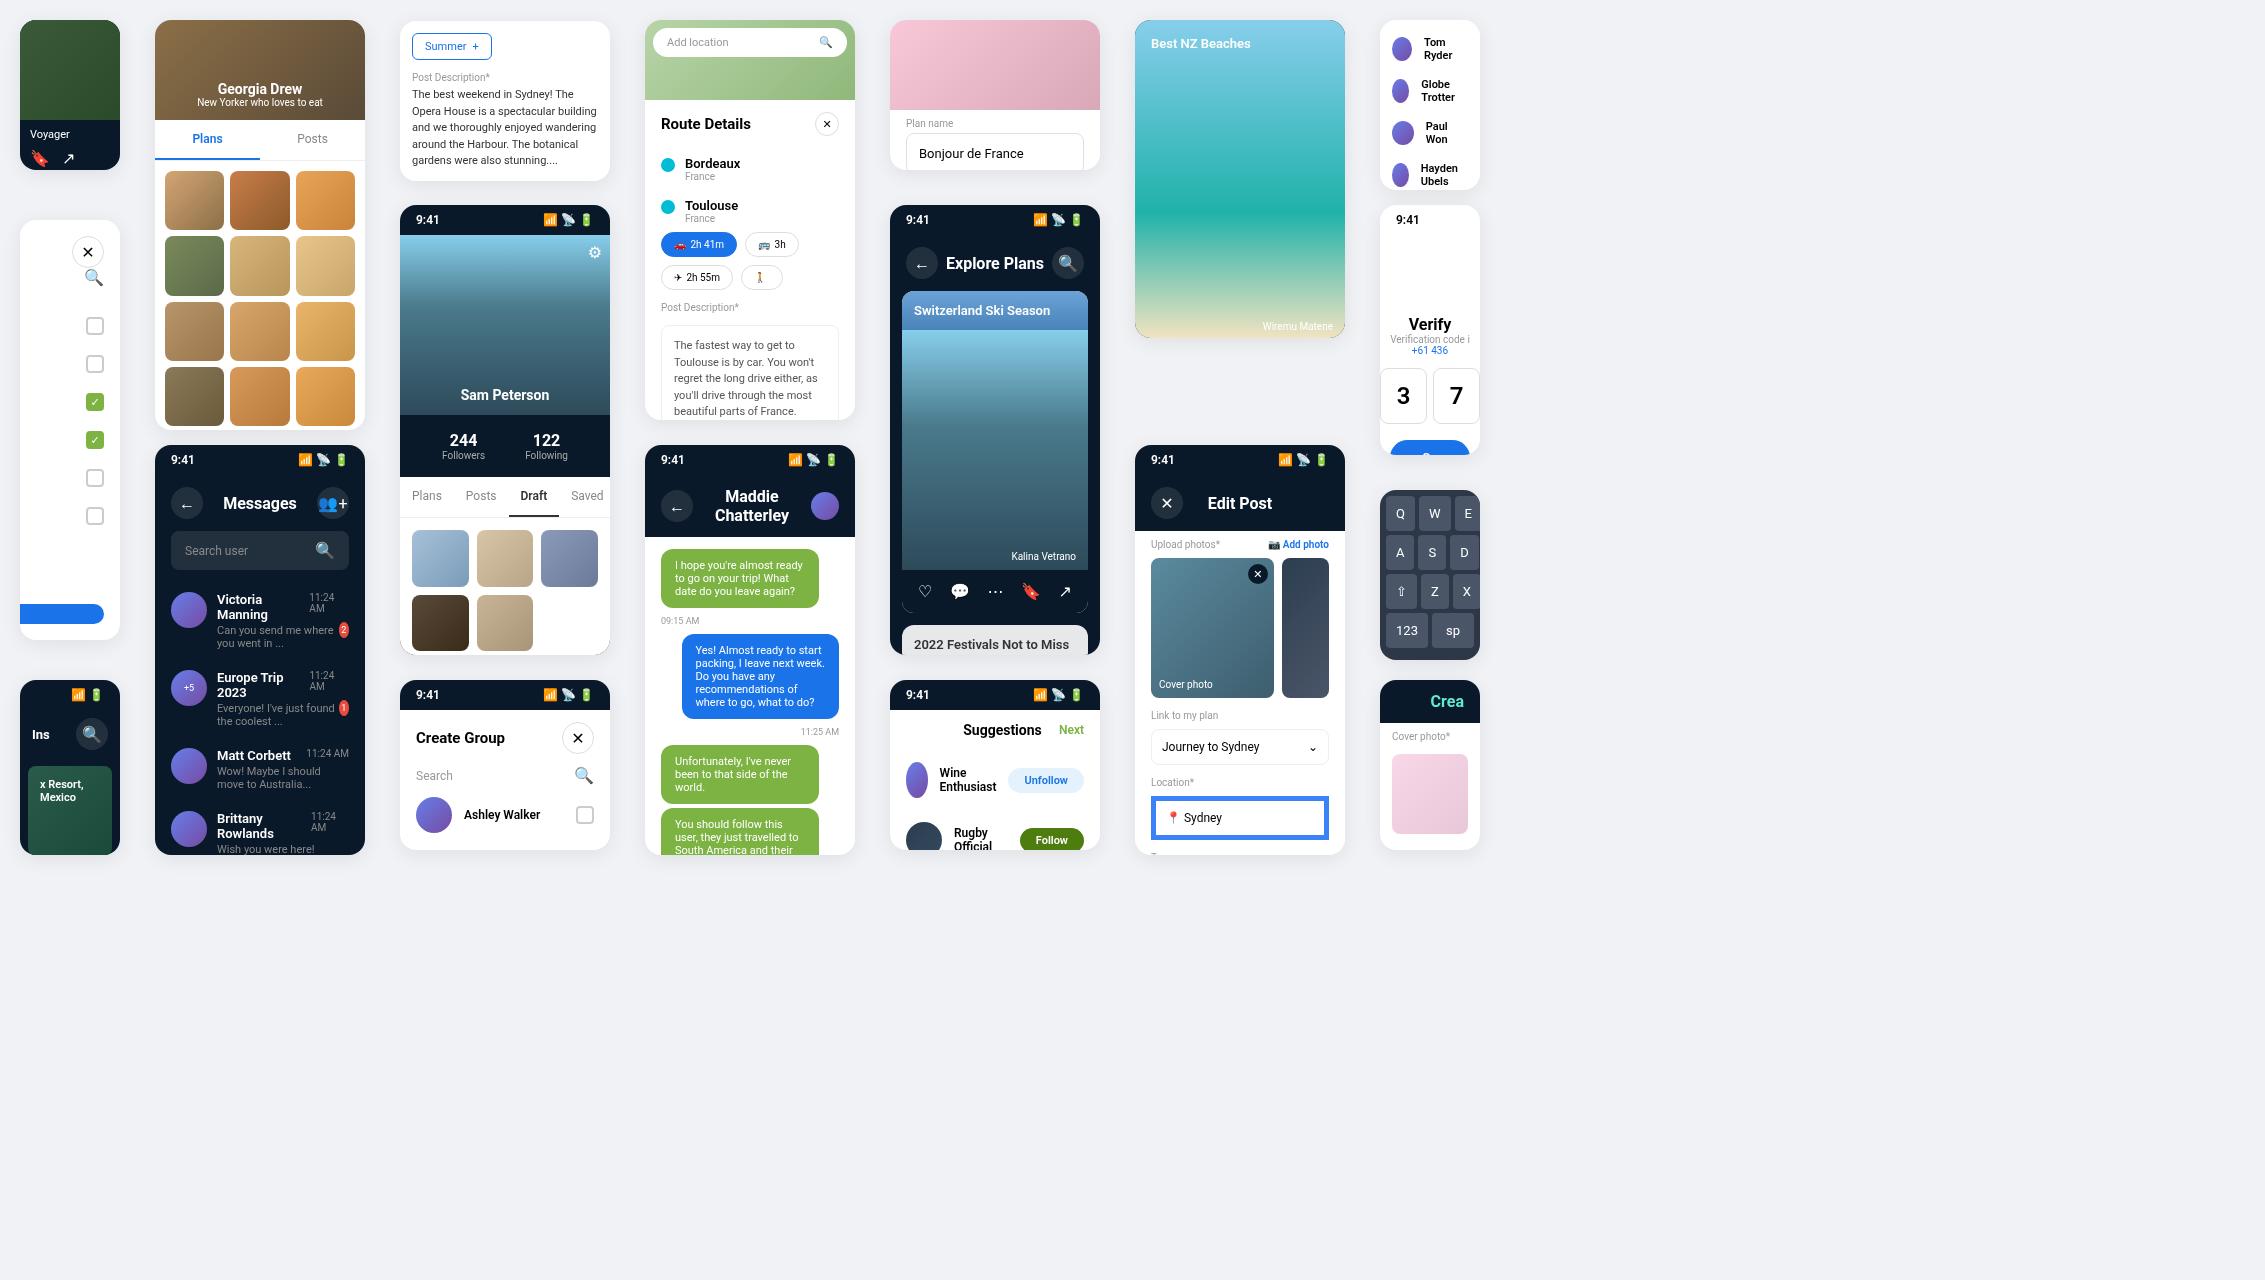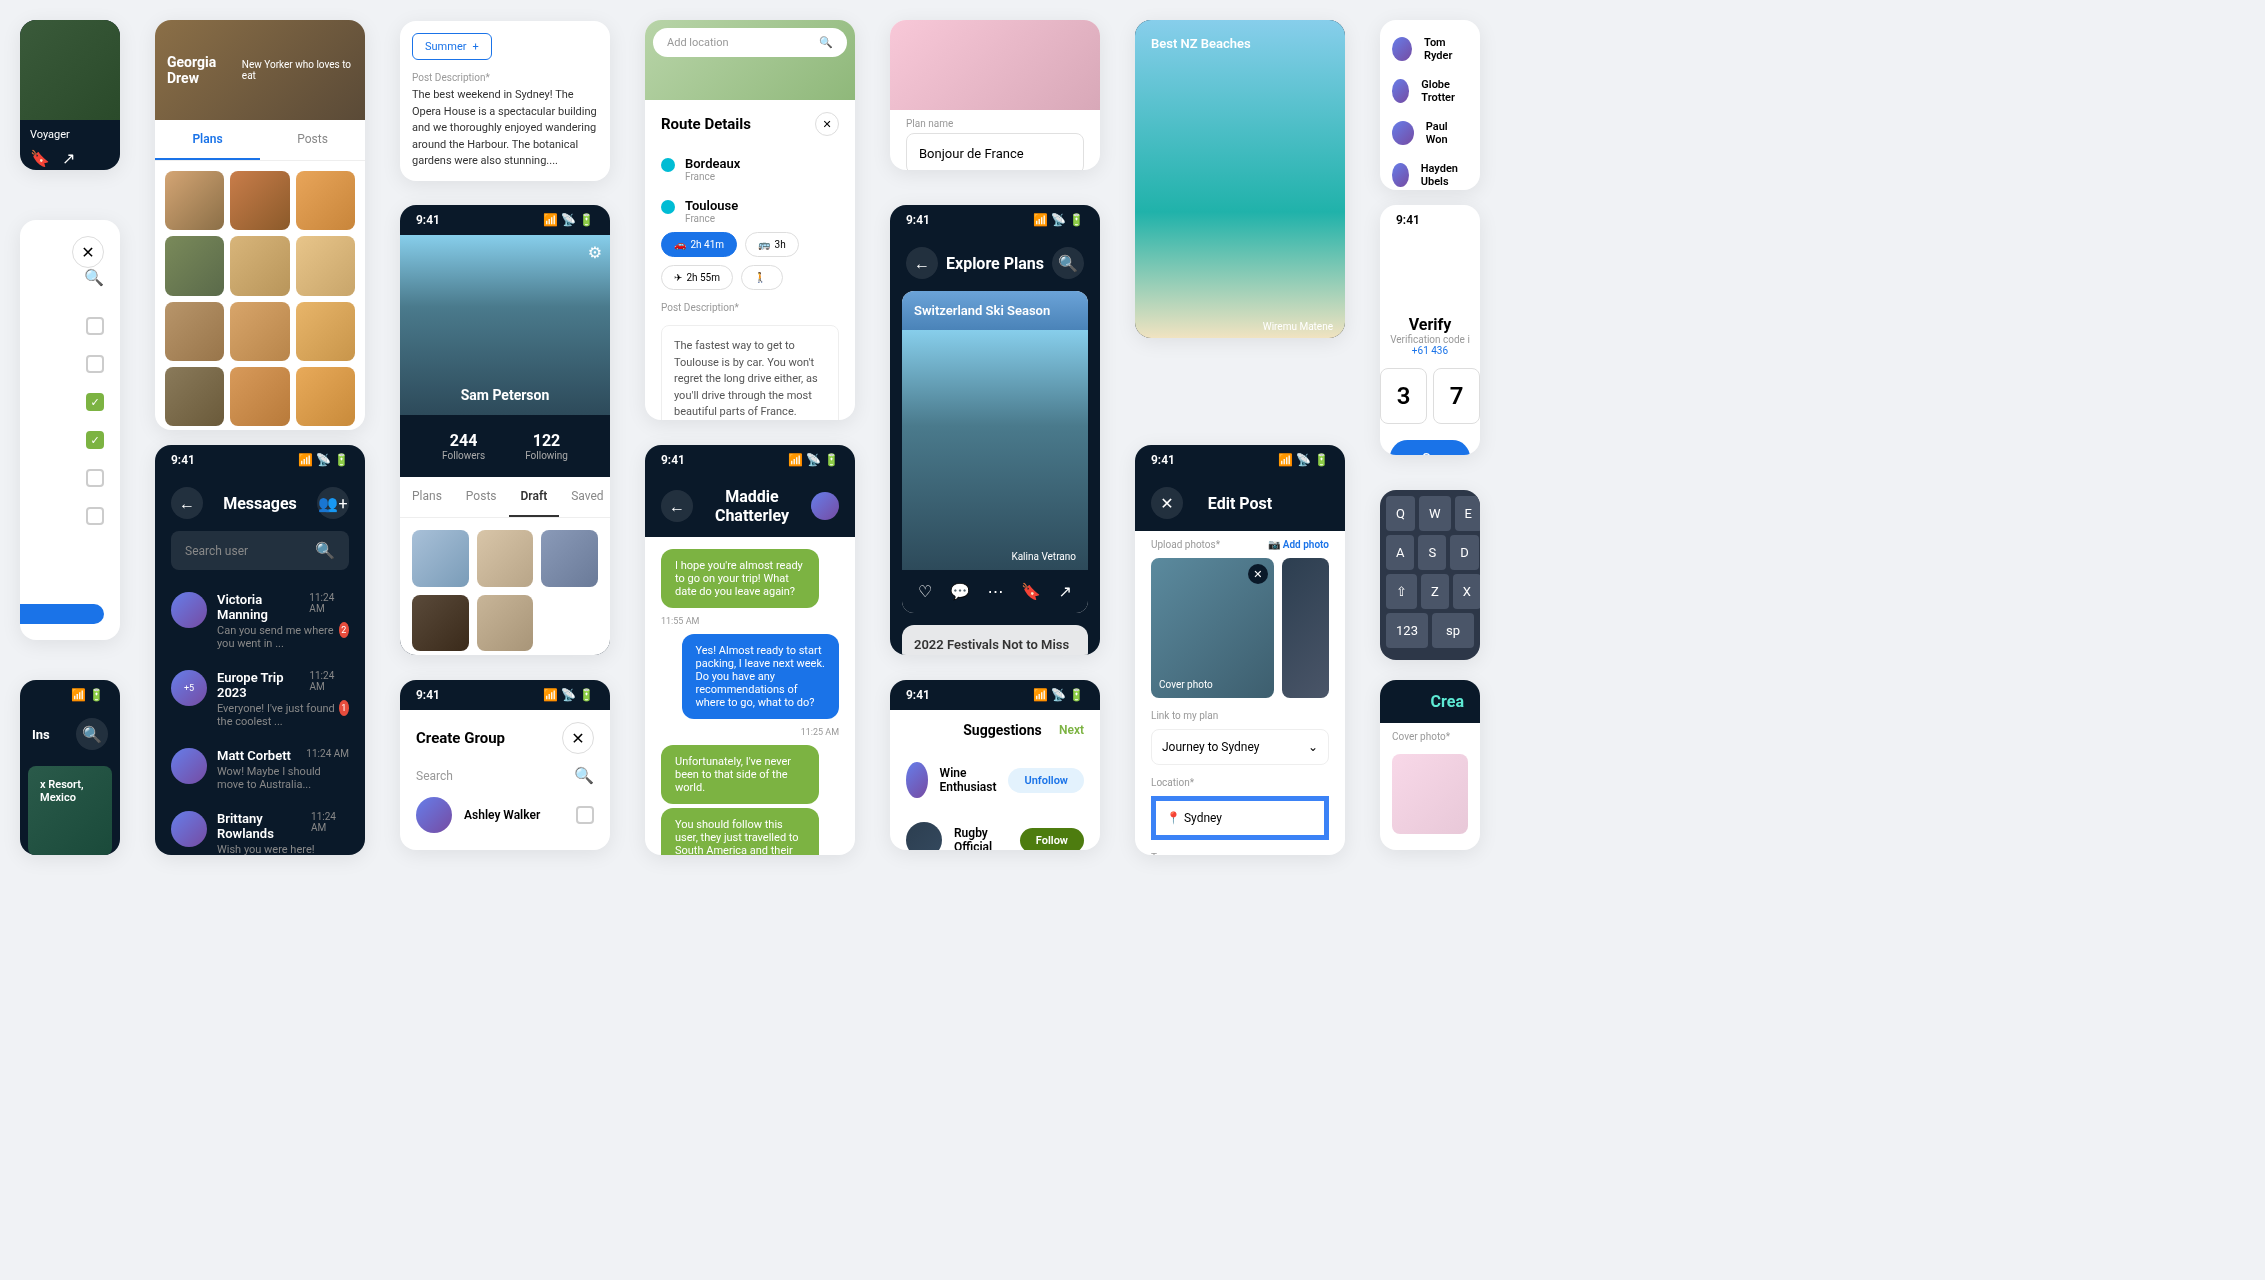--- a/index.html
+++ b/index.html
@@ -75,21 +75,21 @@
 <div class="screen dark" style="left:0;top:0;width:100px;height:150px">
 <div style="height:100px;background:linear-gradient(135deg,#3a5a3a,#2a4a2a)"></div>
 <div style="padding:8px 10px;font-size:11px">Voyager</div>
 <div style="display:flex;gap:12px;padding:0 10px">
 <span>🔖</span>
 <span>↗</span>
 </div>
 </div>
 
 <div class="screen" style="left:135px;top:0;width:210px;height:410px">
-<div style="height:100px;background:linear-gradient(135deg,#8b6f47,#5a4a37);display:flex;justify-content:flex-end;align-items:center;padding:12px;color:#fff">
+<div style="height:100px;background:linear-gradient(135deg,#8b6f47,#5a4a37);display:flex;flex-direction:column;justify-content:flex-end;align-items:center;padding:12px;color:#fff">
 <div style="font-size:14px;font-weight:700">Georgia Drew</div>
 <div style="font-size:10px">New Yorker who loves to eat</div>
 </div>
 <div class="tabs">
 <div class="tab active">Plans</div>
 <div class="tab">Posts</div>
 </div>
 <div class="food-grid">
 <div class="food-item"></div>
 <div class="food-item" style="background:linear-gradient(135deg,#c97d4a,#8b5a2a)"></div>
@@ -298,21 +298,21 @@
         <span>9:41</span>
         <span class="status-icons">📶 📡 🔋</span>
       </div>
 <div class="header" style="background:#0a1929;color:#fff">
 <span class="icon-btn dark-btn">←</span>
 <span class="header-title">Maddie Chatterley</span>
 <div class="avatar" style="width:28px;height:28px"></div>
 </div>
 <div id="chat-msgs" style="padding-top:8px">
         <div class="chat-bubble bubble-green">I hope you're almost ready to go on your trip! What date do you leave again?</div>
-        <div style="font-size: 9px; color: rgb(153, 153, 153); padding: 4px 16px; text-align: left;">11:55 AM</div>
+        <div style="font-size: 9px; color: rgb(153, 153, 153); padding: 4px 16px; text-align: left;">09:15 AM</div>
         <div class="chat-bubble bubble-blue">Yes! Almost ready to start packing, I leave next week. Do you have any recommendations of where to go, what to do?</div>
         <div style="font-size: 9px; color: rgb(153, 153, 153); padding: 4px 16px; text-align: right;">11:25 AM</div>
         <div class="chat-bubble bubble-green">Unfortunately, I've never been to that side of the world.</div>
         <div class="chat-bubble bubble-green">You should follow this user, they just travelled to South America and their trip looks amazing!</div>
       </div>
 </div>
 
 <div class="screen" style="left:870px;top:0;width:210px;height:150px">
 <div style="height:90px;background:linear-gradient(135deg,#f8c8d8,#d8a8b8)"></div>
 <div class="label-txt" style="padding:8px 16px 0">Plan name</div>

